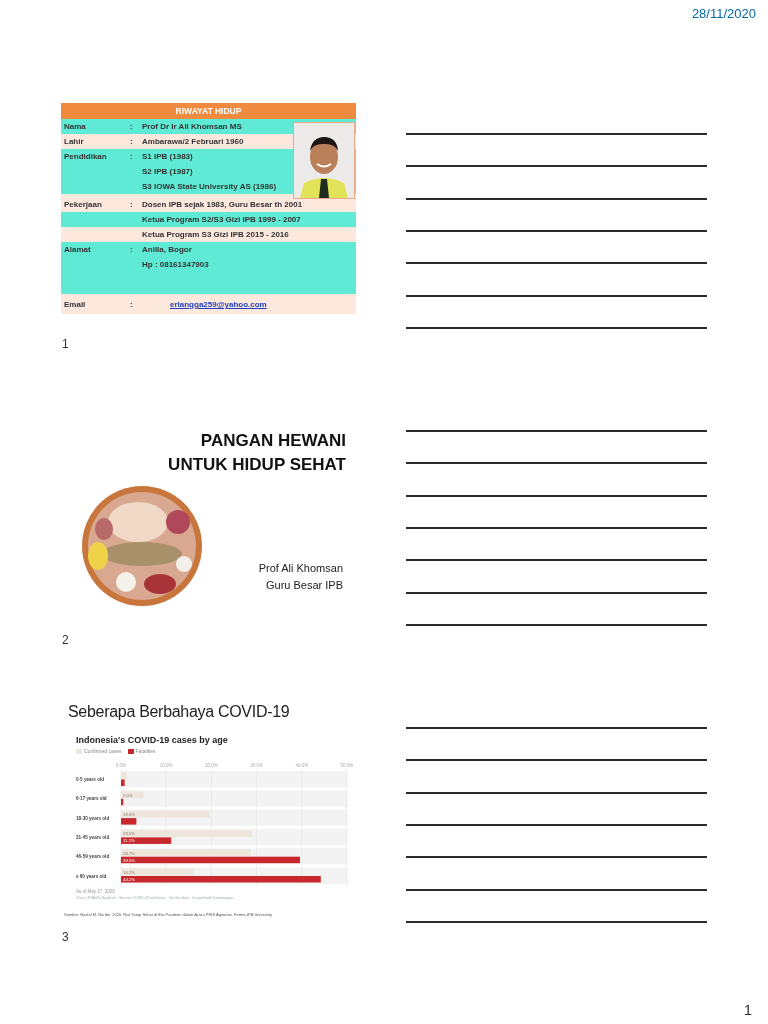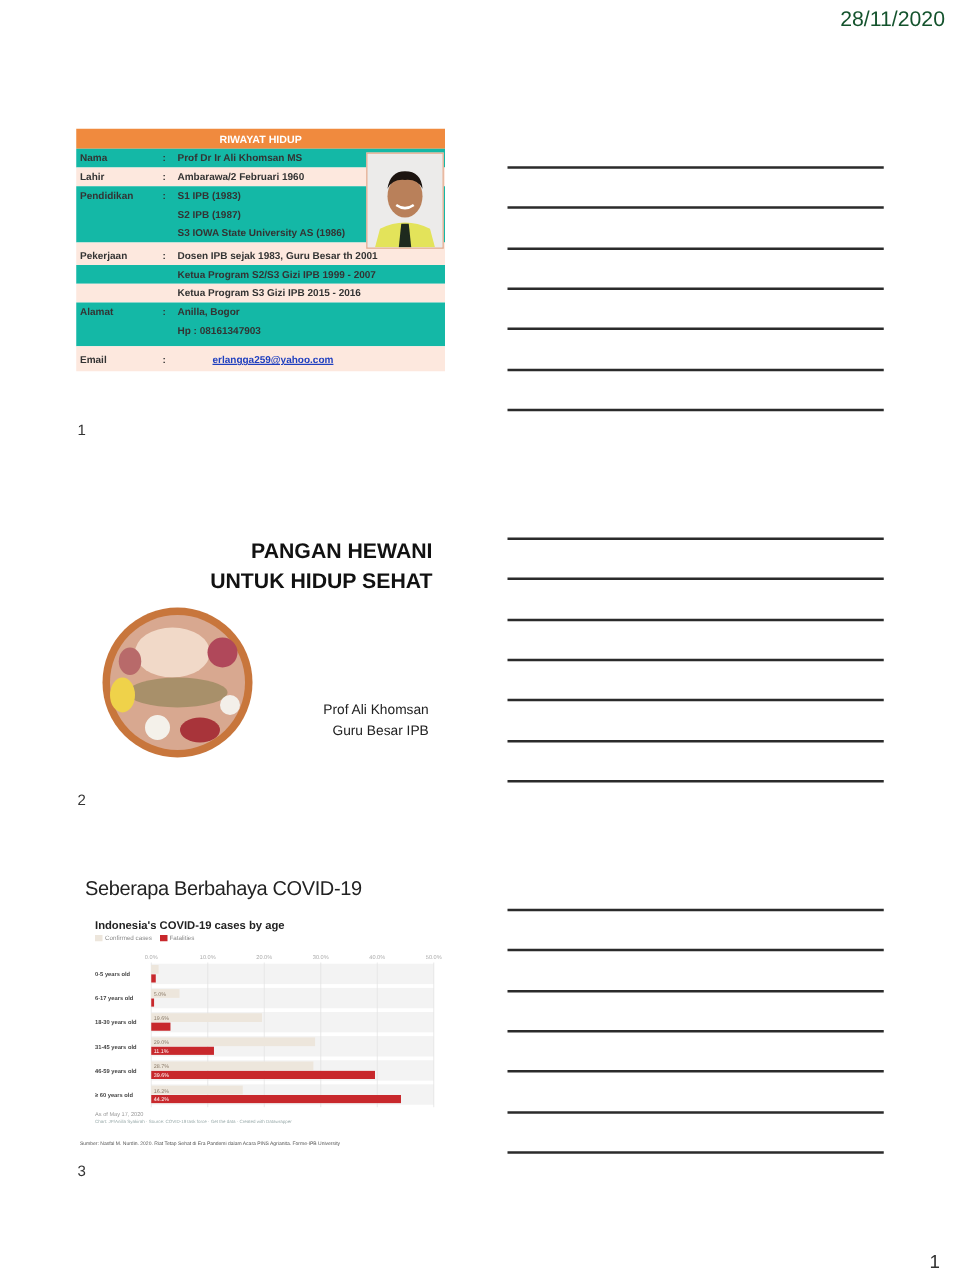--- a/index.html
+++ b/index.html
@@ -1,30 +1,30 @@
 <!DOCTYPE html>
 <html><head>
 <meta charset="utf-8">
 <style>
   html, body { margin: 0; padding: 0; }
   body {
     width: 768px; height: 1024px; position: relative; background: #ffffff;
     font-family: "Liberation Sans", sans-serif; color: #222; overflow: hidden;
   }
-  .date { position: absolute; right: 12px; top: 6px; font-size: 17px; color: #14532d; }
+  .date { position: absolute; right: 12px; top: 6px; font-size: 13px; color: #0369a1; }
   .page-number { position: absolute; right: 16px; bottom: 6px; font-size: 15px; color: #333; }
   .slide-num { position: absolute; left: 62px; font-size: 12px; color: #333; }
   .notes { position: absolute; left: 406px; width: 301px; }
   .notes .line { position: absolute; left: 0; width: 100%; height: 2px; background: #2b2b2b; }
 
   
   .cv { position: absolute; left: 61px; top: 103px; width: 295px; font-size: 8px; font-weight: bold; color: #333; }
   .cv-header { background: #F08A3E; color: #fff; text-align: center; height: 16px; line-height: 16px; font-size: 8.5px; }
   .cv-row { display: flex; padding-left: 3px; }
-  .cv-row.dark { background: #14b8a6; }
+  .cv-row.dark { background: #5eead4; }
   .cv-row.light { background: #FDE8DE; }
   .cv-key { width: 66px; flex-shrink: 0; }
   .cv-colon { width 12px; width: 12px; flex-shrink: 0; }
   .cv-val { flex: 1; }
   .cv-val div { line-height: 15px; }
   .cv-row .cv-key, .cv-row .cv-colon { line-height: 15px; }
   .cv-val a { color: #1f3fbf; text-decoration: underline; padding-left: 28px; }
   .photo {
     position: absolute; left: 293px; top: 122px; width: 60px; height: 75px;
     background: #e9e9ea; border: 1px solid #e6a98a; overflow: hidden;
@@ -88,21 +88,21 @@
           <div>Ketua Program S2/S3 Gizi IPB 1999 - 2007</div>
         </div>
       </div>
       <div class="cv-row light">
         <div class="cv-key"></div>
         <div class="cv-colon"></div>
         <div class="cv-val">
           <div>Ketua Program S3 Gizi IPB       2015 - 2016</div>
         </div>
       </div>
-      <div class="cv-row dark" style="padding-bottom: 5px;">
+      <div class="cv-row dark" style="padding-bottom: 22px;">
         <div class="cv-key">Alamat</div>
         <div class="cv-colon">:</div>
         <div class="cv-val">
           <div>Anilla, Bogor</div>
           <div> Hp : 08161347903</div>
         </div>
       </div>
       <div class="cv-row light" style="padding-top: 3px; padding-bottom: 2px;">
         <div class="cv-key">Email</div>
         <div class="cv-colon">:</div>

